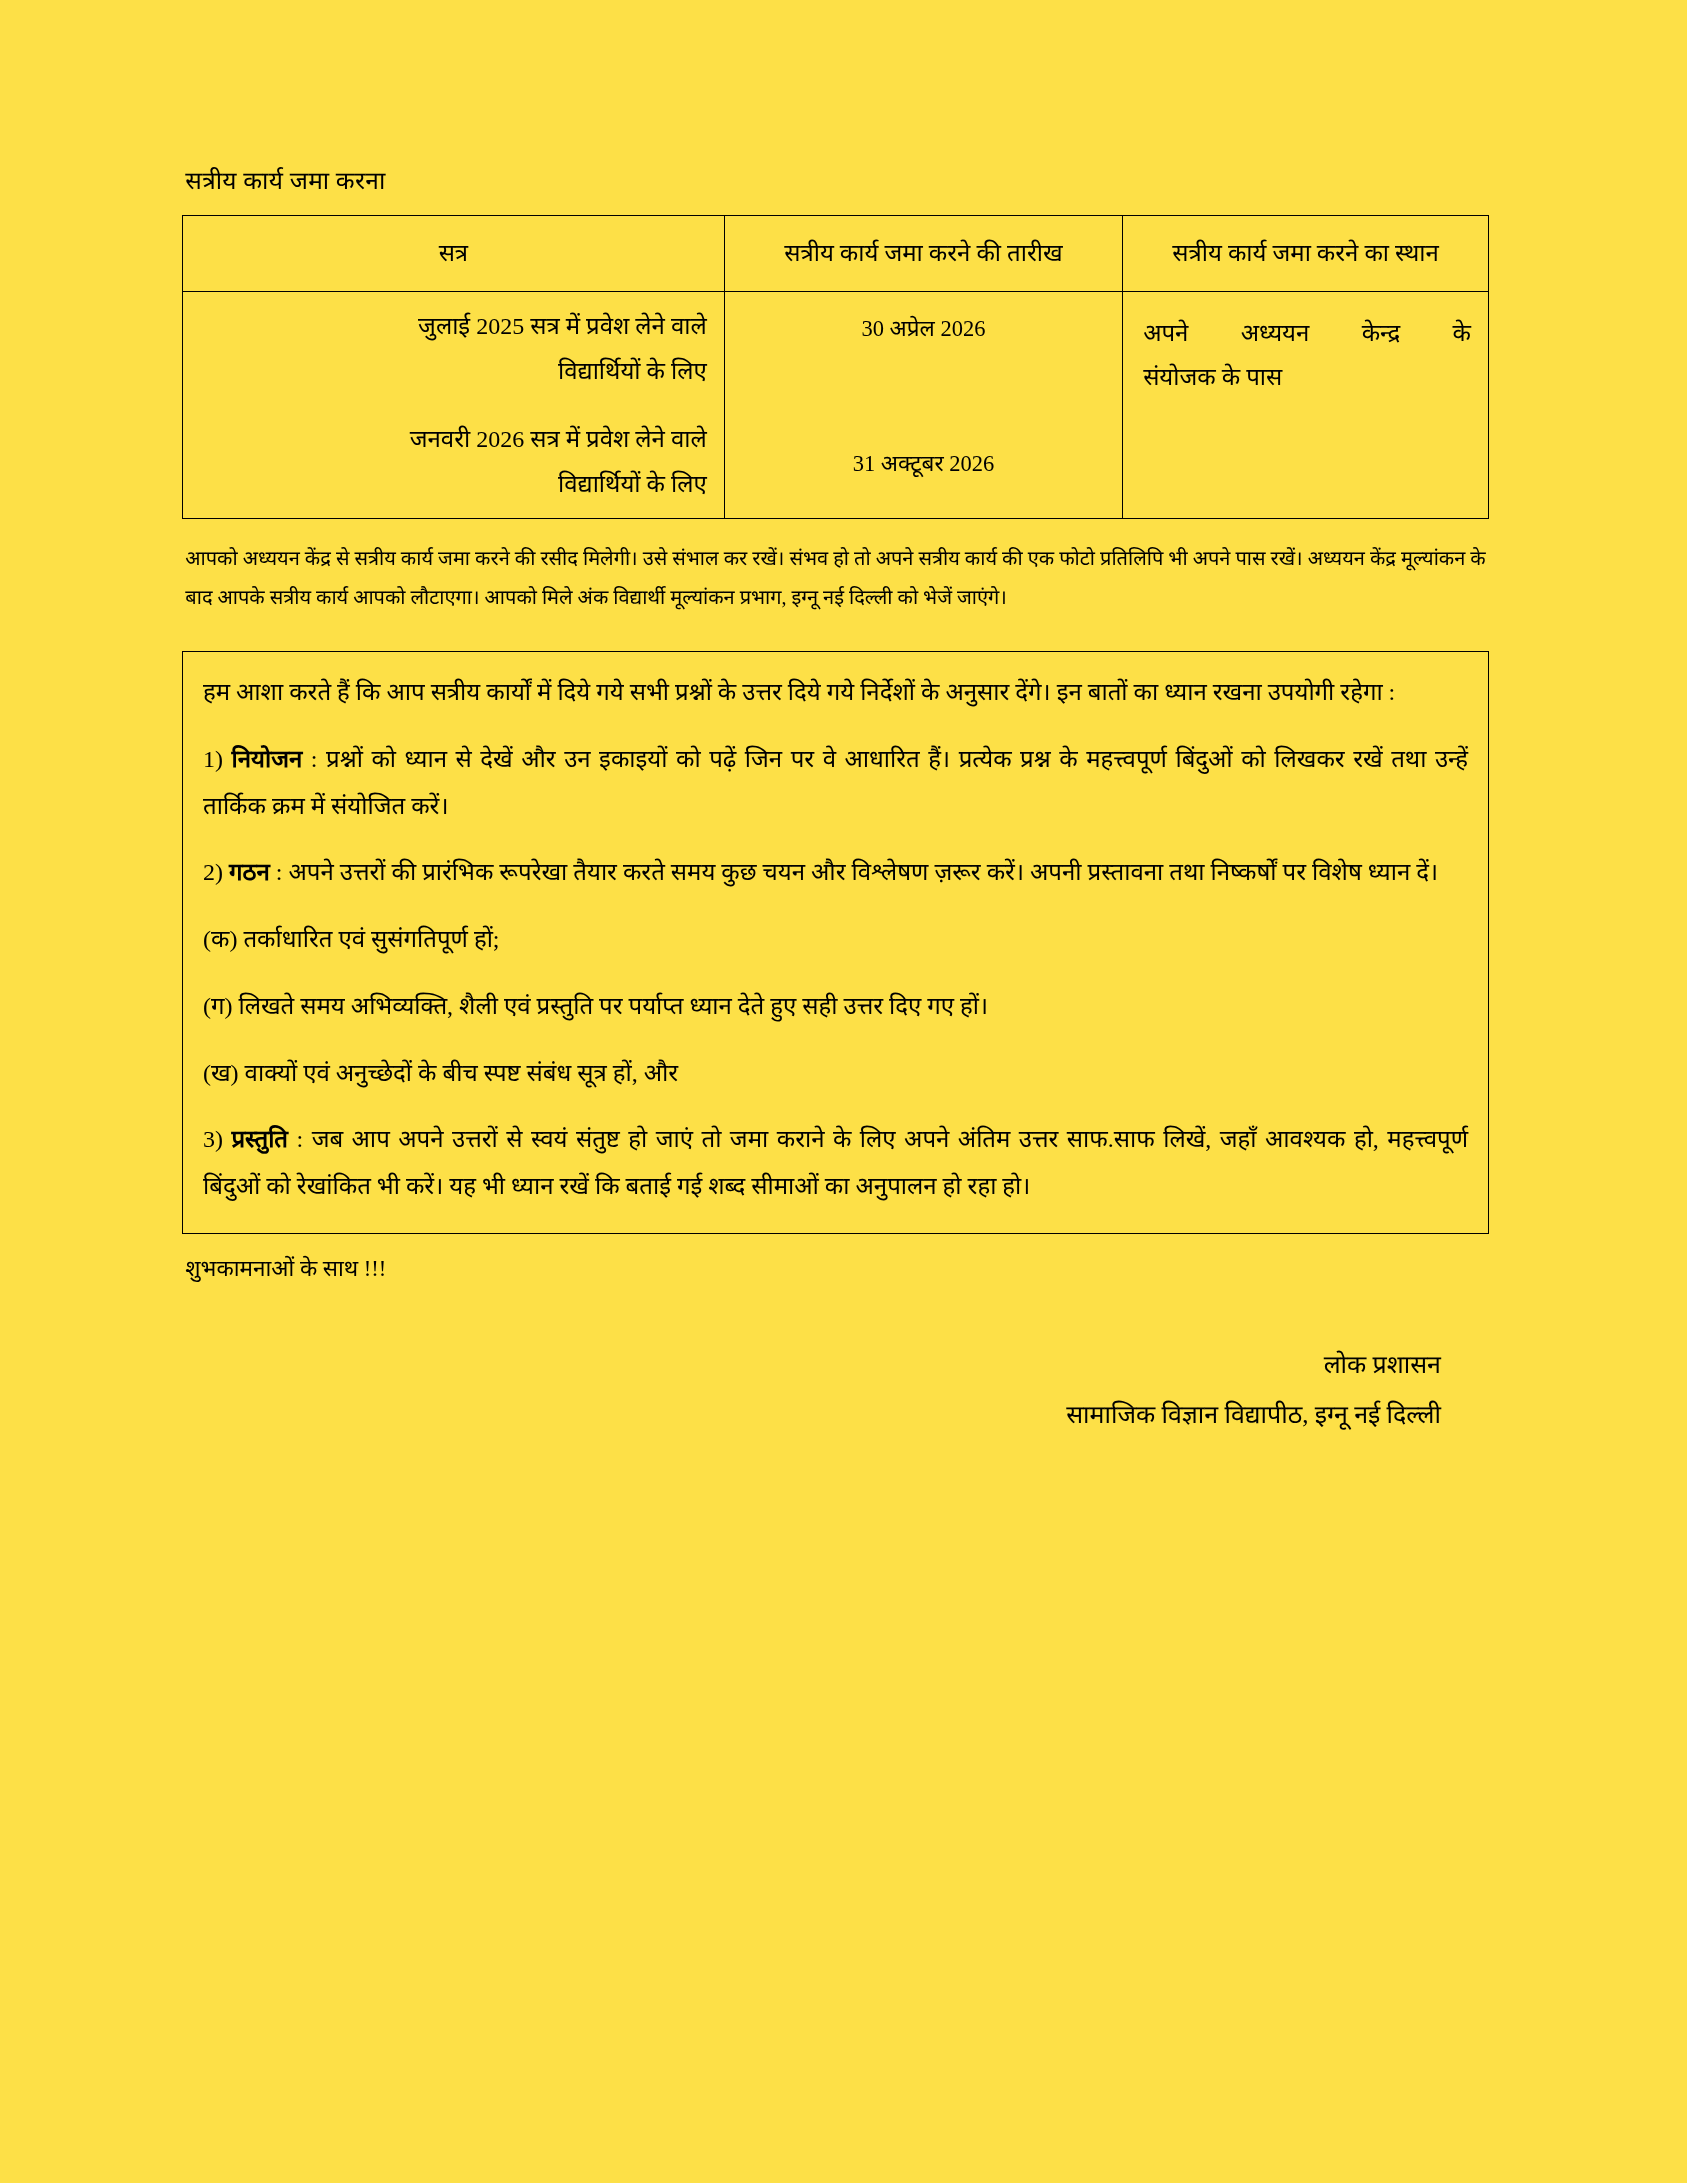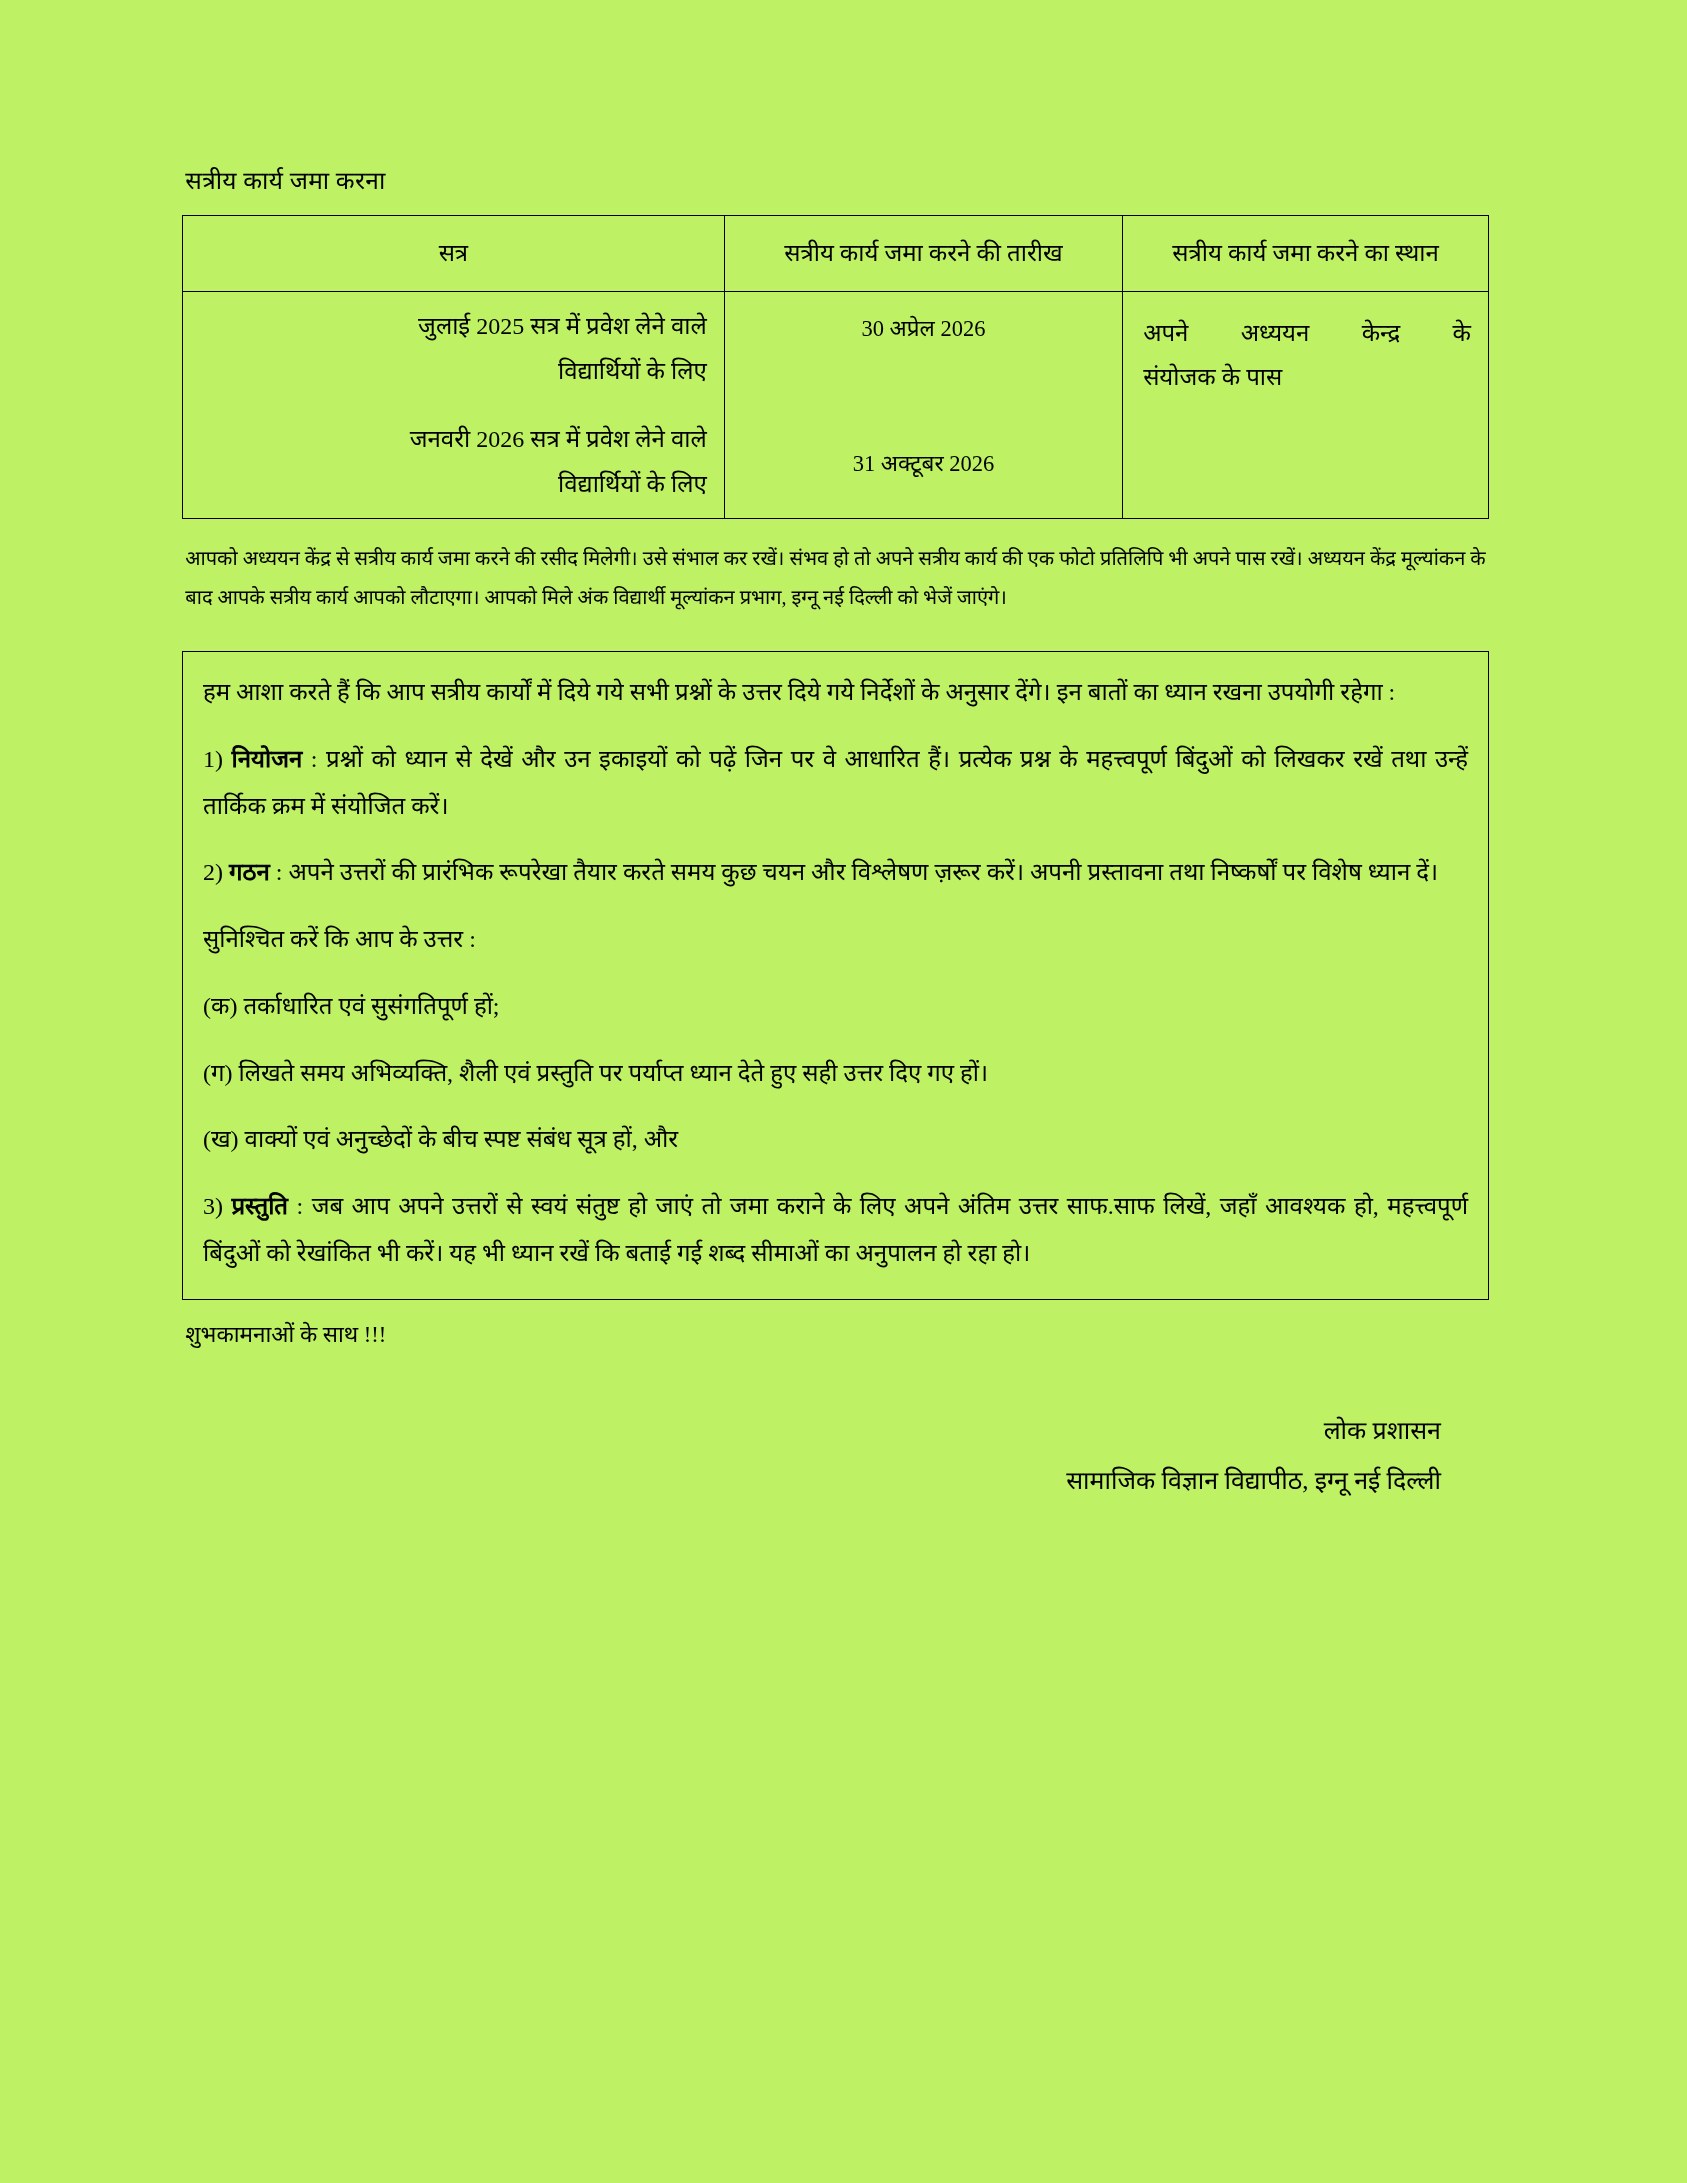--- a/index.html
+++ b/index.html
@@ -10,21 +10,21 @@
   }
   body {
     font-family: "Liberation Serif", "DejaVu Serif", serif;
     color: #000000;
   }
 
   .page {
     position: relative;
     width: 1687px;
     height: 2183px;
-    background: #bef264;
+    background: #fde047;
     box-sizing: border-box;
     padding: 0;
     overflow: hidden;
   }
 
   .content {
     position: absolute;
     left: 182px;
     top: 165px;
     width: 1307px;
@@ -211,21 +211,20 @@
       <p>हम आशा करते हैं कि आप सत्रीय कार्यों में दिये गये सभी प्रश्नों के उत्तर दिये गये निर्देशों के अनुसार देंगे। इन बातों का ध्यान रखना उपयोगी रहेगा :</p>
 
       <p>
         <span>1)</span><span>&nbsp;</span><span class="lead-label">नियोजन</span><span> : </span><span>प्रश्नों को ध्यान से देखें और उन इकाइयों को पढ़ें जिन पर वे आधारित हैं। प्रत्येक प्रश्न के महत्त्वपूर्ण बिंदुओं को लिखकर रखें तथा उन्हें तार्किक क्रम में संयोजित करें।</span>
       </p>
 
       <p>
         <span>2)</span><span>&nbsp;</span><span class="lead-label">गठन</span><span> : </span><span>अपने उत्तरों की प्रारंभिक रूपरेखा तैयार करते समय कुछ चयन और विश्लेषण ज़रूर करें। अपनी प्रस्तावना तथा निष्कर्षों पर विशेष ध्यान दें।</span>
       </p>
 
-      <p class="no-justify">सुनिश्चित करें कि आप के उत्तर :</p>
 
       <p class="no-justify">(क) तर्काधारित एवं सुसंगतिपूर्ण हों;</p>
 
       <p class="no-justify">(ग) लिखते समय अभिव्यक्ति, शैली एवं प्रस्तुति पर पर्याप्त ध्यान देते हुए सही उत्तर दिए गए हों।</p>
 
       <p class="no-justify">(ख) वाक्यों एवं अनुच्छेदों के बीच स्पष्ट संबंध सूत्र हों, और</p>
 
       <p>
         <span>3)</span><span>&nbsp;</span><span class="lead-label">प्रस्तुति</span><span> : </span><span>जब आप अपने उत्तरों से स्वयं संतुष्ट हो जाएं तो जमा कराने के लिए अपने अंतिम उत्तर साफ.साफ लिखें, जहाँ आवश्यक हो, महत्त्वपूर्ण बिंदुओं को रेखांकित भी करें। यह भी ध्यान रखें कि बताई गई शब्द सीमाओं का अनुपालन हो रहा हो।</span>
       </p>

